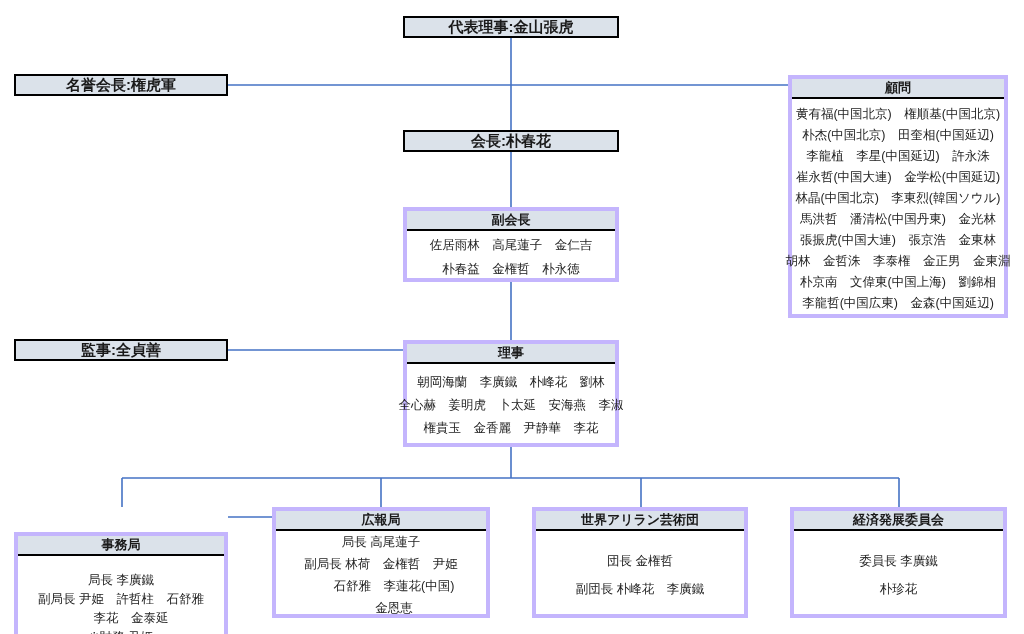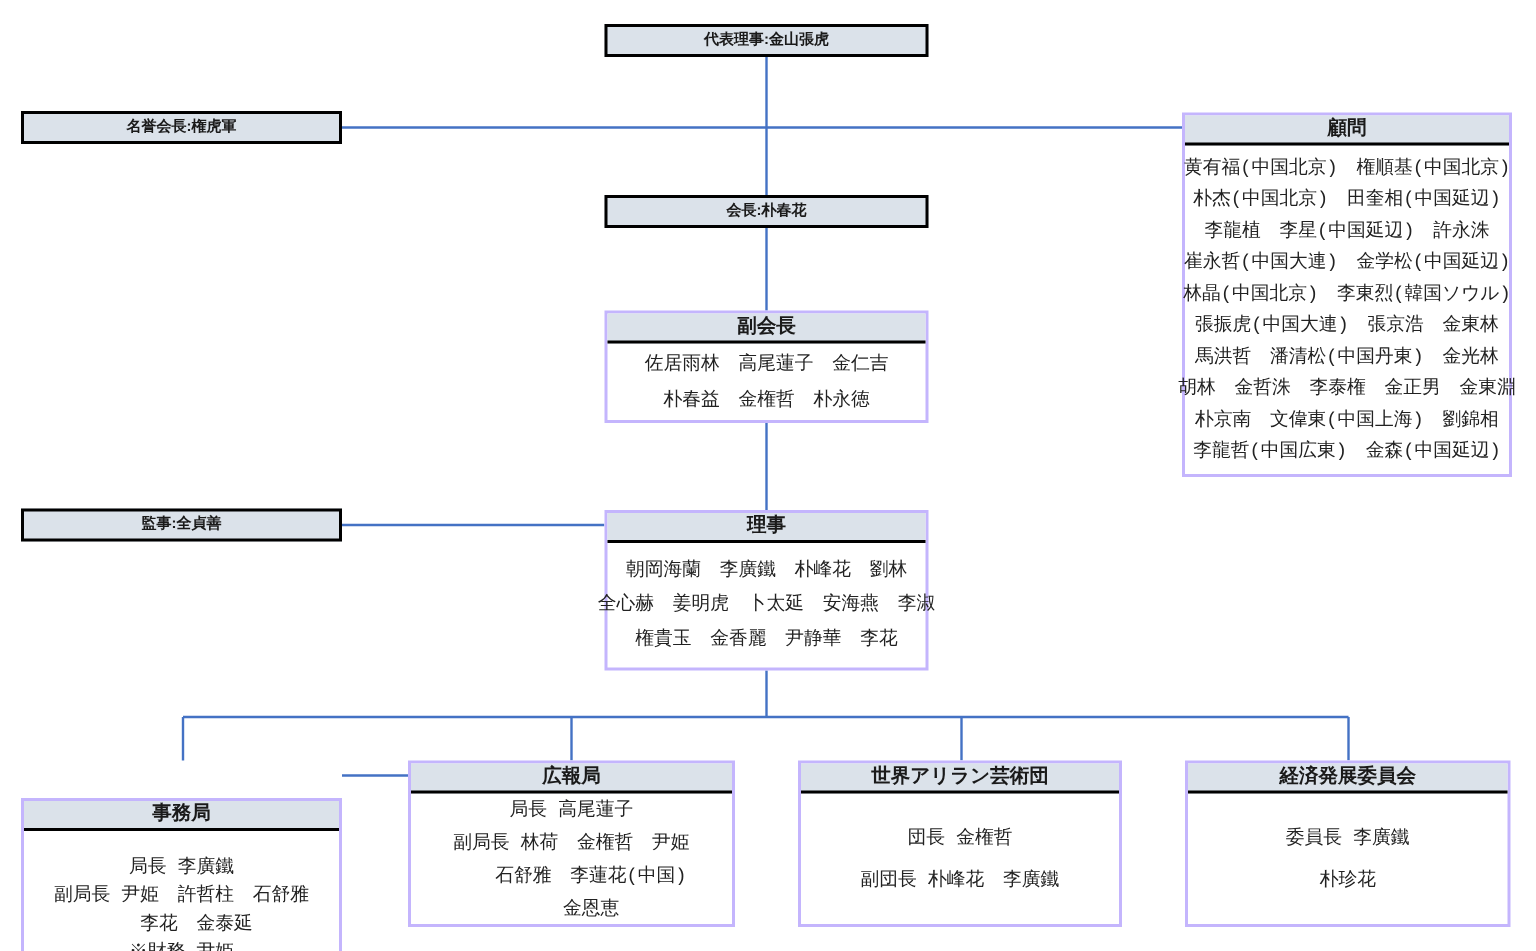--- a/index.html
+++ b/index.html
@@ -2,24 +2,24 @@
 <html><head>
 <meta charset="utf-8">
 <style>
   html,body{margin:0;padding:0;background:#fff;}
   #canvas{
     position:relative;width:1024px;height:634px;background:#fff;
     font-family:"Liberation Sans","DejaVu Sans",sans-serif;
     color:#1a1a1a;overflow:hidden;
   }
   #wires{position:absolute;left:0;top:0;pointer-events:none;}
-  .box{position:absolute;border:2px solid #c4b5fd;background:#fff;box-sizing:border-box;font-family:Liberation Mono, monospace;}
+  .box{position:absolute;border:4px solid #c4b5fd;background:#fff;box-sizing:border-box;}
   .single{
     position:absolute;border:2px solid #000;box-sizing:border-box;
-    background:#dbe2ea;font-weight:bold;font-size:10px;line-height:18px;
+    background:#dbe2ea;font-weight:bold;font-size:15px;line-height:18px;
     text-align:center;white-space:nowrap;
   }
   .hdr{
     background:#dbe2ea;font-weight:bold;font-size:13px;line-height:18px;
     text-align:center;border-bottom:2px solid #000;white-space:nowrap;
   }
   .bd{
     display:flex;flex-direction:column;align-items:center;justify-content:center;
     text-align:center;font-size:12.5px;color:#222;
   }
@@ -58,22 +58,22 @@
   <div class="single" style="left:14px;top:74px;width:214px;height:22px;">名誉会長:権虎軍</div>
 
   <div class="box" style="left:788px;top:75px;width:220px;height:243px;">
     <div class="hdr">顧問</div>
     <div class="bd lh21" style="height:219px;border-radius:12px;">
       <div>黄有福(中国北京)　権順基(中国北京)</div>
       <div>朴杰(中国北京)　田奎相(中国延辺)</div>
       <div>李龍植　李星(中国延辺)　許永洙</div>
       <div>崔永哲(中国大連)　金学松(中国延辺)</div>
       <div>林晶(中国北京)　李東烈(韓国ソウル)</div>
+      <div>馬洪哲　潘清松(中国丹東)　金光林</div>
       <div>張振虎(中国大連)　張京浩　金東林</div>
-      <div>馬洪哲　潘清松(中国丹東)　金光林</div>
       <div>胡林　金哲洙　李泰権　金正男　金東淵</div>
       <div>朴京南　文偉東(中国上海)　劉錦相</div>
       <div>李龍哲(中国広東)　金森(中国延辺)</div>
     </div>
   </div>
 
   <div class="single" style="left:403px;top:130px;width:216px;height:22px;">会長:朴春花</div>
 
   <div class="box" style="left:403px;top:207px;width:216px;height:75px;">
     <div class="hdr">副会長</div>

